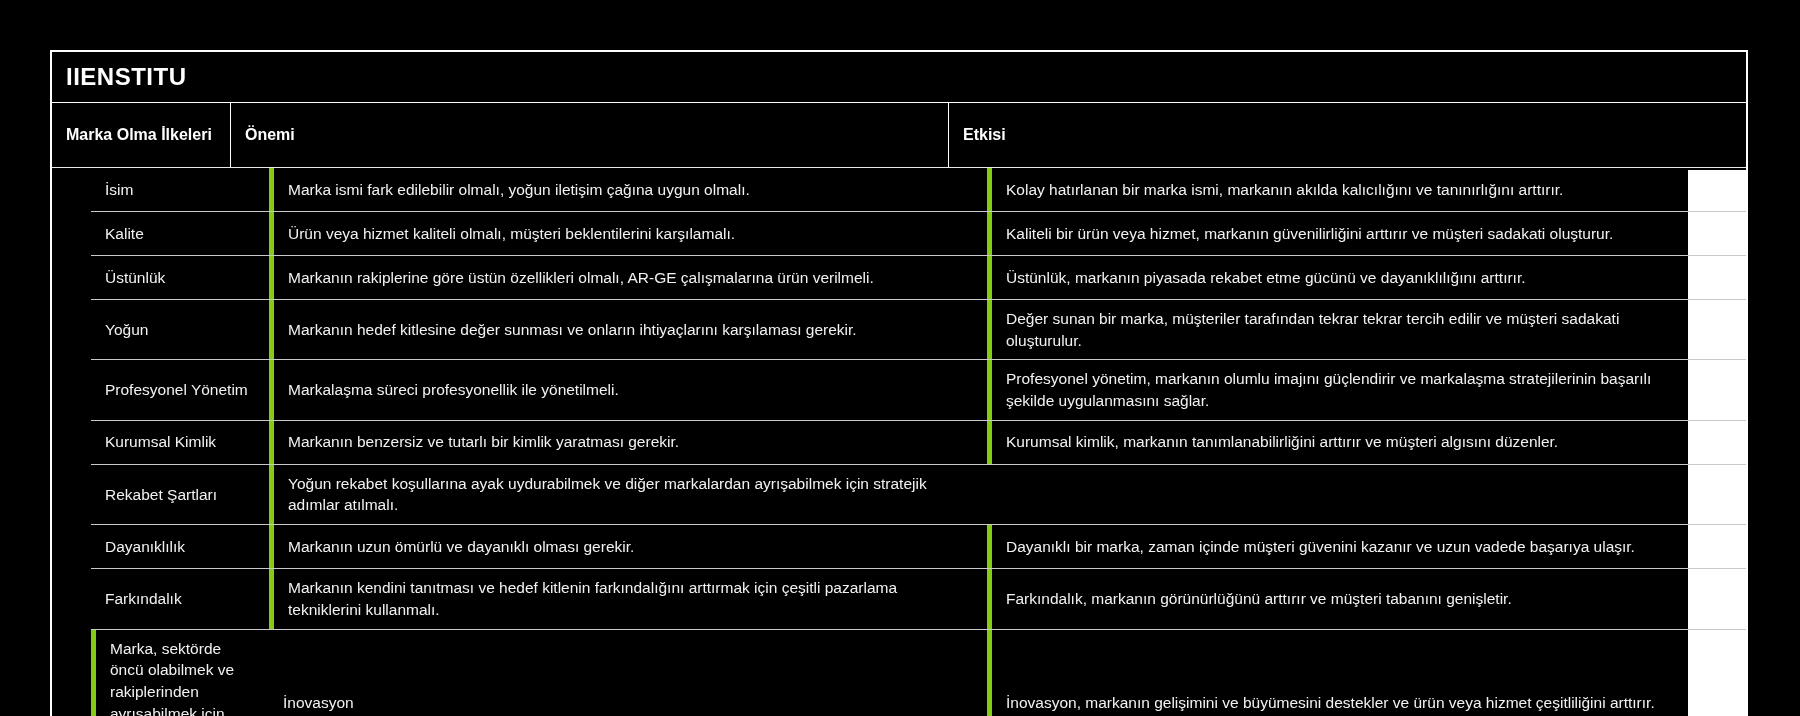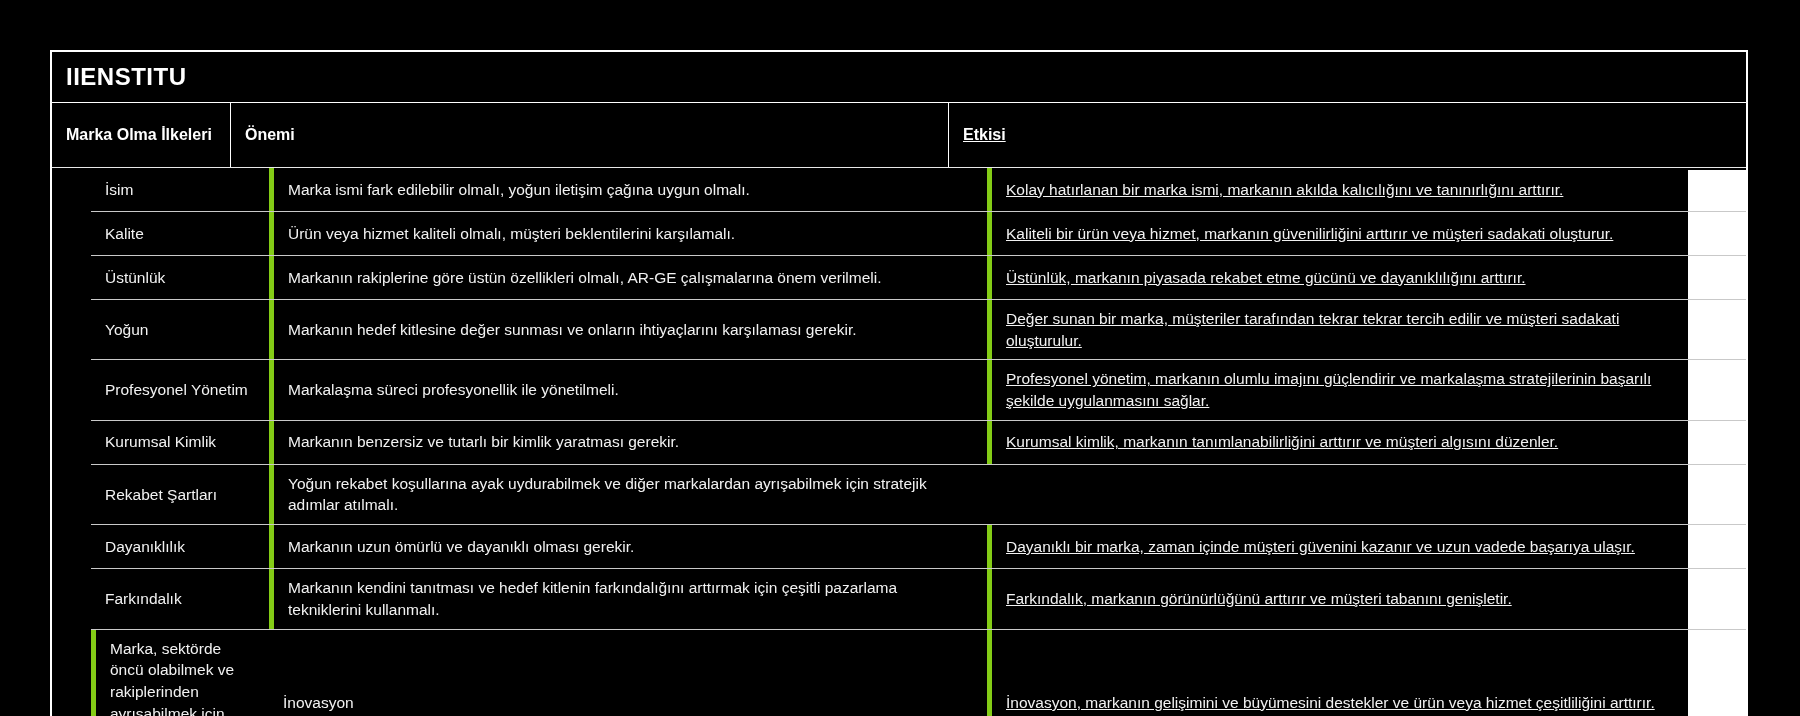--- a/index.html
+++ b/index.html
@@ -67,21 +67,20 @@
     line-height: 1.4;
   }
   .cell.c2, .cell.c3 {
     border-left: 5px solid #84cc16;
   }
   .header-row .cell.c2, .header-row .cell.c3 {
     border-left: 1px solid #ffffff;
   }
   .cell.c3 {
     padding-right: 50px;
-    text-decoration: underline;
   }
   .body {
     position: relative;
     z-index: 1;
   }
   .row {
     position: relative;
     z-index: 1;
     min-height: 43px;
     border-bottom: 1px solid #c9c9c9;
@@ -123,21 +122,21 @@
     <div class="cell c2">Marka ismi fark edilebilir olmalı, yoğun iletişim çağına uygun olmalı.</div>
     <div class="cell c3">Kolay hatırlanan bir marka ismi, markanın akılda kalıcılığını ve tanınırlığını arttırır.</div>
   </div>
         <div class="grid row">
     <div class="cell c1">Kalite</div>
     <div class="cell c2">Ürün veya hizmet kaliteli olmalı, müşteri beklentilerini karşılamalı.</div>
     <div class="cell c3">Kaliteli bir ürün veya hizmet, markanın güvenilirliğini arttırır ve müşteri sadakati oluşturur.</div>
   </div>
         <div class="grid row">
     <div class="cell c1">Üstünlük</div>
-    <div class="cell c2">Markanın rakiplerine göre üstün özellikleri olmalı, AR-GE çalışmalarına önem verilmeli.</div>
+    <div class="cell c2">Markanın rakiplerine göre üstün özellikleri olmalı, AR-GE çalışmalarına ürün verilmeli.</div>
     <div class="cell c3">Üstünlük, markanın piyasada rekabet etme gücünü ve dayanıklılığını arttırır.</div>
   </div>
         <div class="grid row">
     <div class="cell c1">Yoğun</div>
     <div class="cell c2">Markanın hedef kitlesine değer sunması ve onların ihtiyaçlarını karşılaması gerekir.</div>
     <div class="cell c3">Değer sunan bir marka, müşteriler tarafından tekrar tekrar tercih edilir ve müşteri sadakati oluşturulur.</div>
   </div>
         <div class="grid row">
     <div class="cell c1">Profesyonel Yönetim</div>
     <div class="cell c2">Markalaşma süreci profesyonellik ile yönetilmeli.</div>

